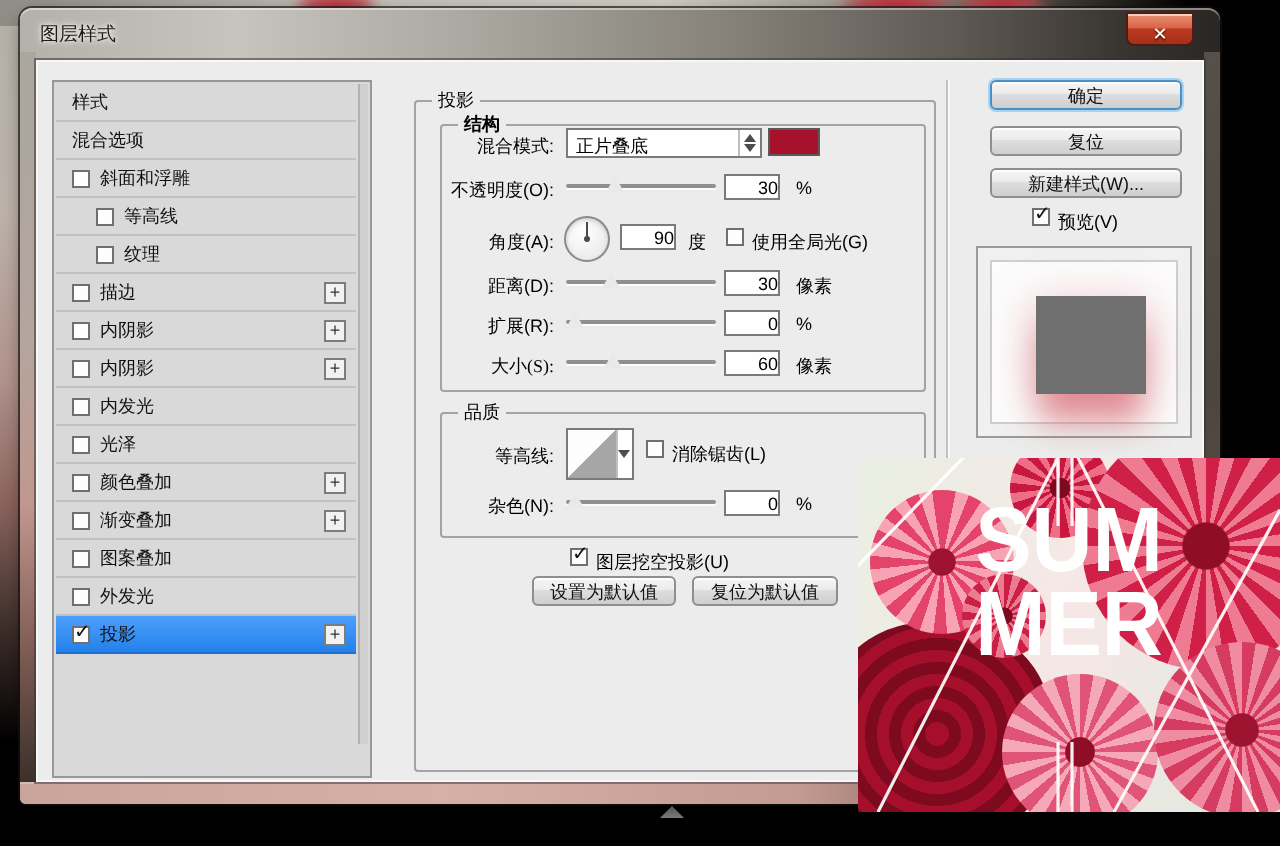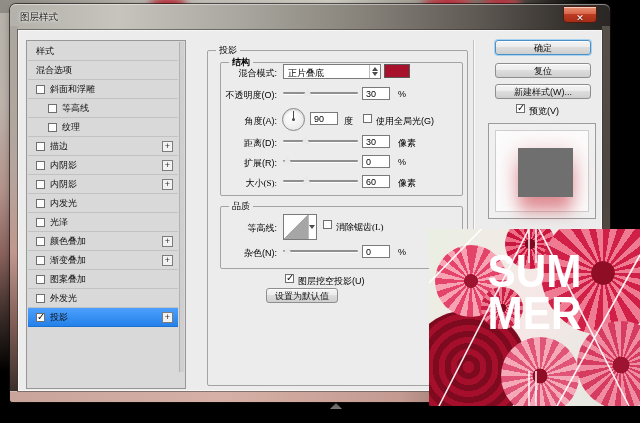--- a/index.html
+++ b/index.html
@@ -68,21 +68,21 @@
   .trash { position:absolute; right:8px; top:5px; width:9px; height:8px; background:#8a8a8a; border-radius:0 0 1px 1px; }
   .trash::before { content:''; position:absolute; top:-3px; left:-1px; width:11px; height:2px; background:#8a8a8a; }
   .trash::after { content:''; position:absolute; top:-5px; left:3px; width:3px; height:2px; background:#8a8a8a; }
 
   
   .cb { width:9px; height:9px; background:#fdfdfd; border:1px solid #6f6f6f; position:relative; flex:none; }
   .cb.checked::after { content:'\2713'; position:absolute; left:0px; top:-3px; font-size:10px; font-weight:bold; color:#111; }
   .lbl { position:absolute; font-size:9px; color:#000; }
   .rlbl { text-align:right; width:67px; }
   .valbox { position:absolute; width:28px; height:13px; background:#fff; border:1px solid #7a7a7a;
-    font-size:9px; color:#000; padding:1px 0 0 3px; }
+    font-size:9px; color:#000; padding:1px 0 0 3px;text-align:right; }
   .unit { position:absolute; font-size:9px; color:#000; }
   .slider { position:absolute; width:75px; height:11px; }
   .slider .track { position:absolute; left:0; right:0; top:5px; height:2px; background:#8f8f8f;
     box-shadow:0 1px 0 #fbfbfb; border-radius:1px; }
   .slider .thumb { position:absolute; top:1px; width:9px; height:8px; background:#e9e9e9;
     clip-path:polygon(50% 0,100% 100%,0 100%); filter:drop-shadow(0 0 0.6px #666); }
   .btn { position:absolute; border:1px solid #8e8e8e; border-radius:3px; text-align:center;
     font-size:9px; color:#111; background:linear-gradient(180deg,#f4f4f4 0%,#ececec 45%,#dedede 46%,#cfcfcf 100%);
     box-shadow:inset 0 1px 0 rgba(255,255,255,.8); }
   .btn.focused { border-color:#4a90c4; box-shadow:0 0 0 1px #a8d2f0, inset 0 1px 0 rgba(255,255,255,.8); }
@@ -304,33 +304,34 @@
       </div>
       <div class="valbox" style="left:344px; top:145px;">60</div>
       <span class="unit" style="left:380px; top:147px;">像素</span>
 
       <span class="lbl rlbl" style="left:192px; top:192px;">等高线:</span>
       <div class="contour">
         <span class="cthumb"></span>
         <span class="carrow"></span>
       </div>
       <span class="cb" style="position:absolute; left:305px; top:190px;"></span>
-      <span class="lbl" style="left:318px; top:191px;font-family:Liberation Serif, serif;">消除锯齿(L)</span>
+      <span class="lbl" style="left:318px; top:191px;">消除锯齿(L)</span>
 
       <span class="lbl rlbl" style="left:192px; top:217px;">杂色(N):</span>
       <div class="slider" style="left:265px; top:215px;">
         <div class="track"></div>
           <div class="thumb" style="left:0px;"></div>
       </div>
       <div class="valbox" style="left:344px; top:215px;">0</div>
       <span class="unit" style="left:380px; top:217px;">%</span>
 
       <span class="cb checked" style="position:absolute; left:267px; top:244px;"></span>
       <span class="lbl" style="left:280px; top:245px;">图层挖空投影(U)</span>
       <div class="btn" style="left:248px; top:258px; width:72px; height:15px; line-height:14px;">设置为默认值</div>
+      <div class="btn" style="left:328px; top:258px; width:73px; height:15px; line-height:14px;">复位为默认值</div>
 
       <div class="vdivider"></div>
 
       <div class="btn focused" style="left:477px; top:10px; width:96px; height:15px; line-height:14px;">确定</div>
       <div class="btn" style="left:477px; top:33px; width:96px; height:15px; line-height:14px;">复位</div>
       <div class="btn" style="left:477px; top:54px; width:96px; height:15px; line-height:14px;">新建样式(W)...</div>
       <span class="cb checked" style="position:absolute; left:498px; top:74px;"></span>
       <span class="lbl" style="left:511px; top:75px;">预览(V)</span>
 
       <div class="preview-box">

